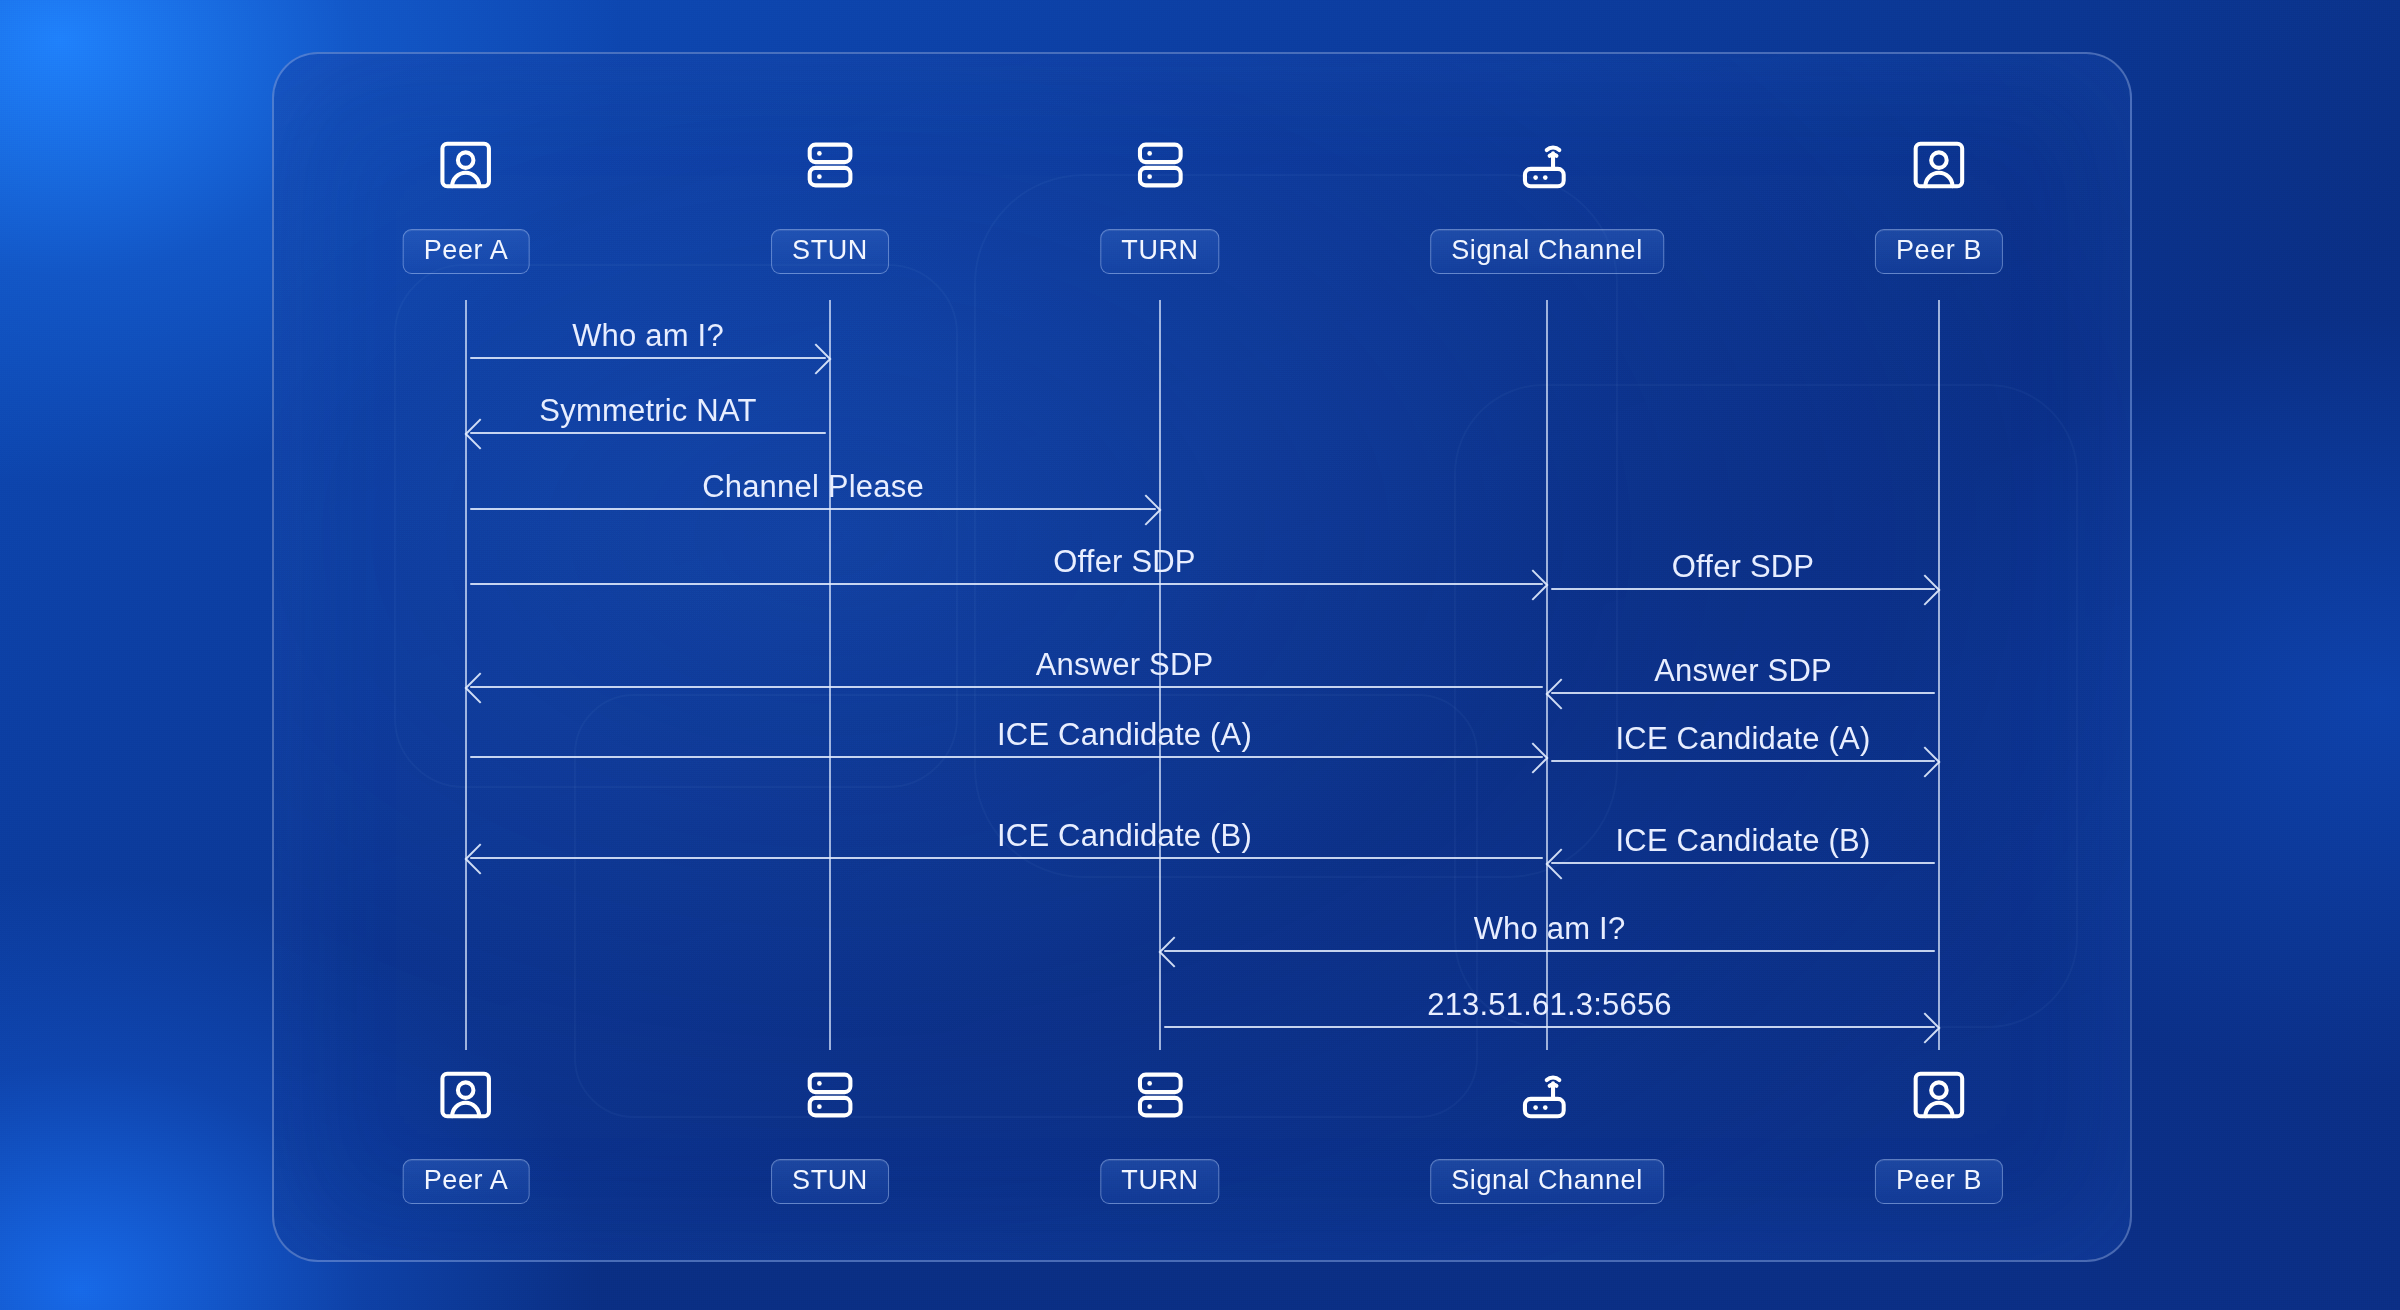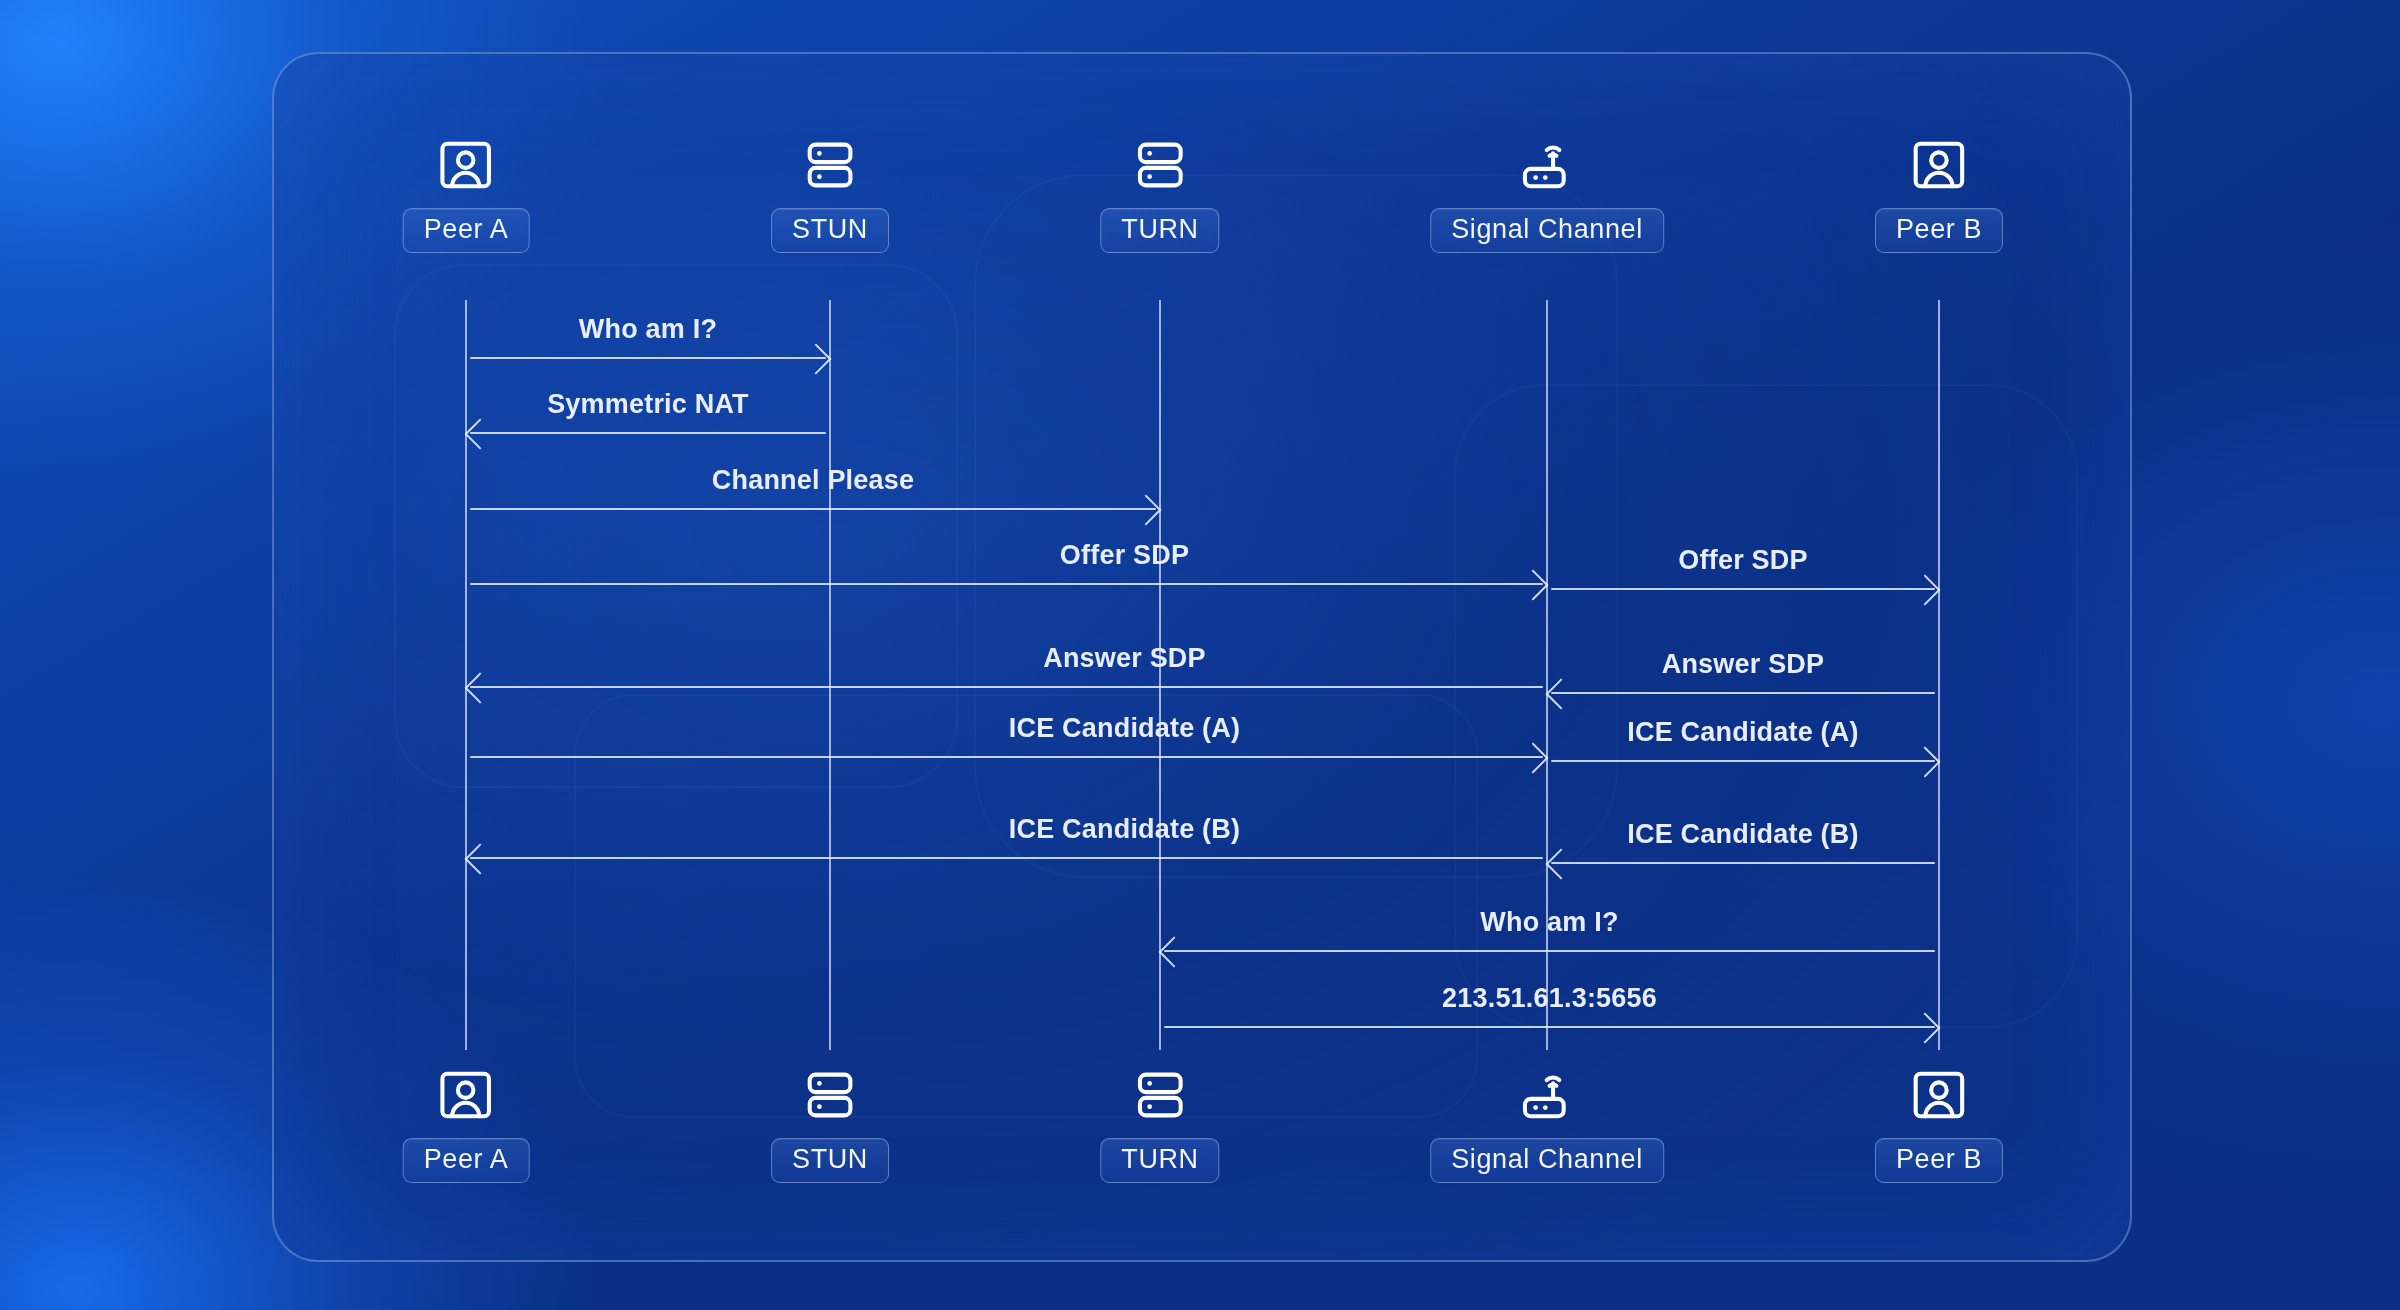--- a/index.html
+++ b/index.html
@@ -78,21 +78,21 @@
     flex-direction: column;
     align-items: center;
   }
   .actor-icon {
     width: 62px;
     height: 62px;
     display: block;
   }
   .actor-icon svg { display: block; width: 100%; height: 100%; }
   .actor-pill {
-    margin-top: 12px;
+    margin-top: 33px;
     padding: 7px 20px 9px;
     border-radius: 9px;
     border: 1.6px solid rgba(196,218,255,.42);
     background: linear-gradient(180deg, rgba(70,122,215,.30), rgba(36,82,180,.26));
     color: #f2f6ff;
     font-size: 27px;
     line-height: 1;
     letter-spacing: .6px;
     white-space: nowrap;
     box-shadow: inset 0 1px 0 rgba(255,255,255,.10);
@@ -128,29 +128,28 @@
   .arrowhead.right {
     right: -1px;
     transform: translateY(-9px) rotate(45deg);
   }
   .arrowhead.left {
     left: -1px;
     transform: translateY(-9px) rotate(225deg);
   }
   .msg-label {
     position: absolute;
-    bottom: 16px;
+    bottom: 8px;
     width: 100%;
     text-align: center;
     color: #e8eeff;
-    font-size: 27px;
+    font-size: 31px;
     line-height: 1;
     white-space: nowrap;
     letter-spacing: .2px;
-    font-weight: bold;
   }
   .msg-label.shift-right { text-align: center; transform: translateX(118px); }
 </style>
 </head>
 <body>
 
 <div id="backdrop"></div>
 <div id="backdrop-noise"></div>
 
 <div id="card">

